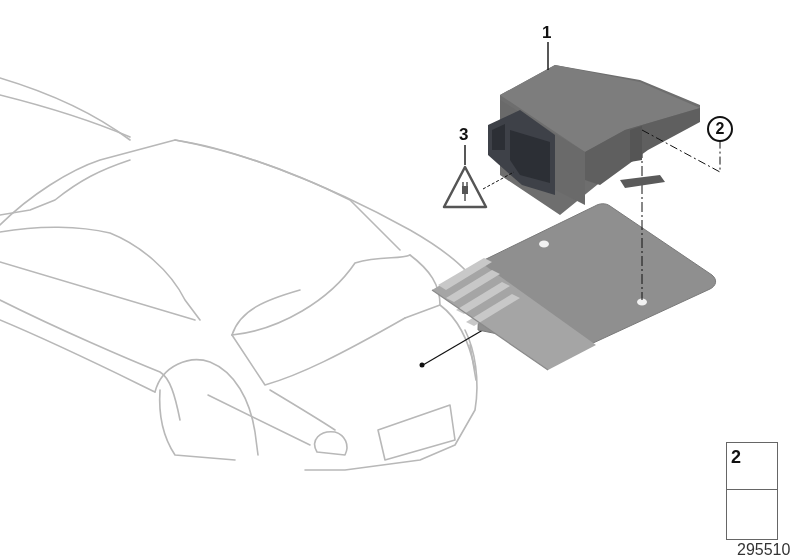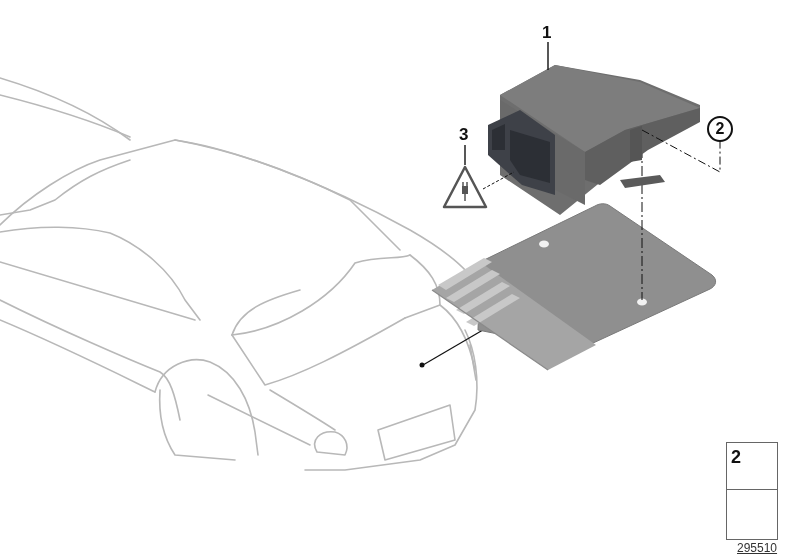--- a/index.html
+++ b/index.html
@@ -8,22 +8,22 @@
     .canvas { position: absolute; left: 0; top: 0; width: 800px; height: 560px; }
     .callout { position: absolute; font-weight: bold; font-size: 17px; color: #111;
                font-family: "Liberation Sans", sans-serif; line-height: 1; }
     .circled { position: absolute; width: 26px; height: 26px; border: 2px solid #111;
                border-radius: 50%; box-sizing: border-box; text-align: center;
                font-weight: bold; font-size: 16px; line-height: 22px; color: #111; background: #fff; }
     .legend-box { position: absolute; left: 726px; top: 442px; width: 52px; height: 98px;
                   border: 1px solid #666; box-sizing: border-box; background: #fff; }
     .legend-divider { position: absolute; left: 0; top: 46px; width: 100%; height: 1px; background: #666; }
     .legend-num { position: absolute; left: 4px; top: 4px; font-weight: bold; font-size: 18px; color: #111; }
-    .ref-number { position: absolute; left: 737px; top: 541px; font-size: 12px; color: #333;
-                  font-family: "Liberation Sans", sans-serif; text-decoration: underline; }
+    .ref-number { position: absolute; left: 737px; top: 541px; font-size: 16px; color: #333;
+                  font-family: "Liberation Sans", sans-serif; }
   </style>
 </head>
 <body>
 
 <div class="canvas">
   <svg width="800" height="560" viewBox="0 0 800 560">
 
     <g fill="none" stroke="#b8b8b8" stroke-width="1.6" stroke-linejoin="round" stroke-linecap="round">
       <path d="M0 78 C40 90 90 110 130 140"></path>
       <path d="M0 95 C40 105 90 120 130 137"></path>

